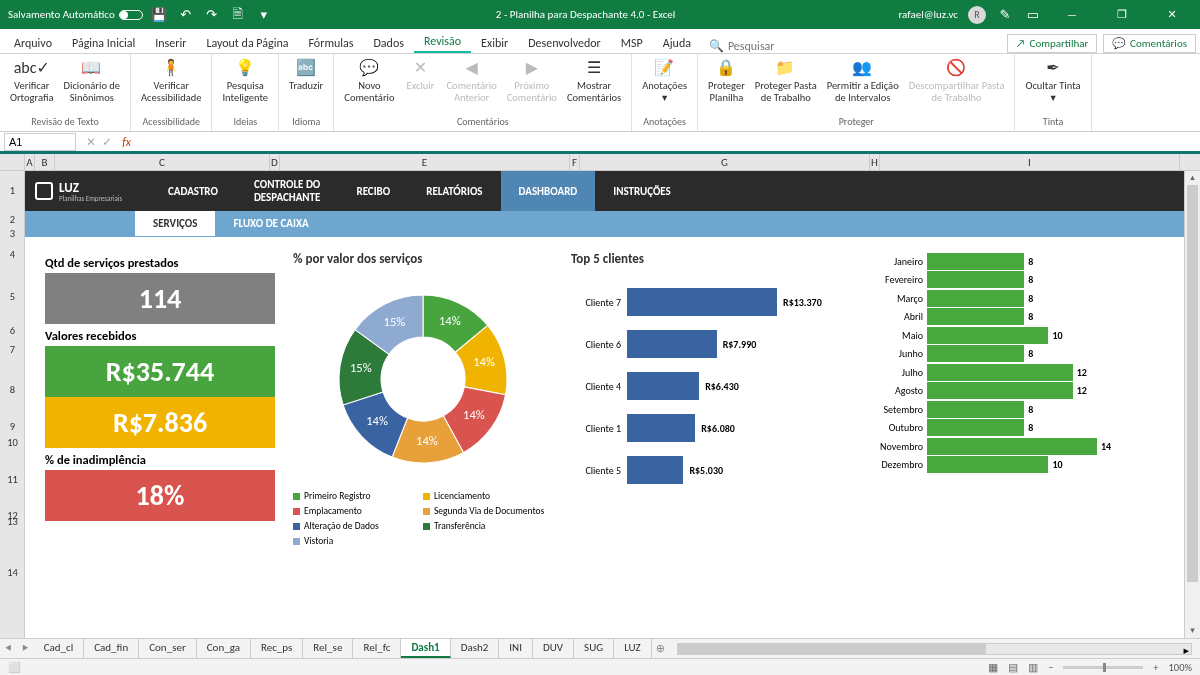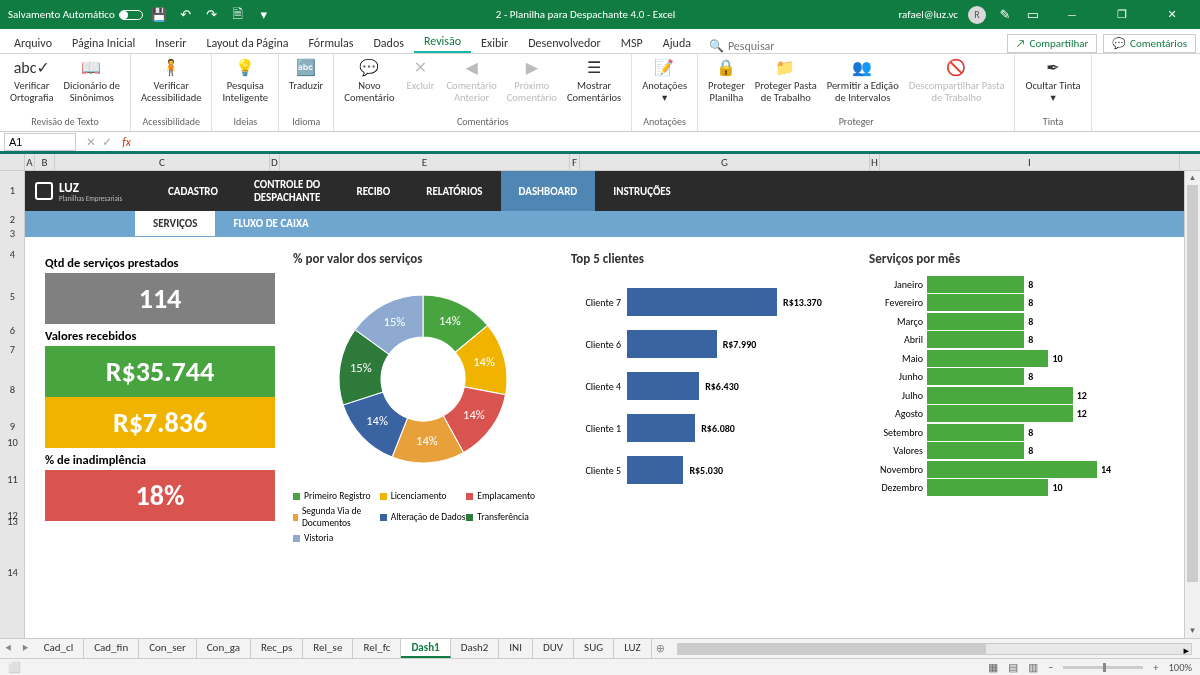--- a/index.html
+++ b/index.html
@@ -69,21 +69,21 @@
 .kpi { width: 230px; }
 .kpi .klabel { font-size: 12.5px; font-weight: bold; margin: 4px 0 3px 0; }
 .kpi .kval { font-size: 28px; font-weight: bold; color: #fff; text-align: center; padding: 8px 0; }
 .k1 { background: #808080; }
 .k2 { background: #48a43f; }
 .k3 { background: #f0b400; }
 .k4 { background: #d9534f; }
 
 .donut-wrap { width: 260px; }
 .donut { width: 210px; height: 210px; margin: 0 auto; position: relative; }
-.legend { display: grid; grid-template-columns: 1fr 1fr 1fr; gap: 3px 0; font-size: 9.5px; margin-top: 6px; }
+.legend { display: grid; grid-template-columns: 1fr 1fr; gap: 3px 0; font-size: 9.5px; margin-top: 6px; }
 .lg { display: flex; align-items: center; gap: 4px; }
 .lg .sq { width: 7px; height: 7px; }
 
 .bars { width: 280px; }
 .brow { display: flex; align-items: center; margin: 14px 0; font-size: 10px; gap: 6px; }
 .brow .bl { width: 50px; text-align: right; }
 .brow .bar { height: 28px; background: #3a64a1; }
 .brow .bv { font-weight: bold; }
 
 .monthly { width: 270px; }
@@ -438,21 +438,20 @@
           </div>
           <div class="brow">
             <div class="bl">Cliente 5</div>
             <div class="bar" style="width:56.43231114435302px"></div>
             <div class="bv">R$5.030</div>
           </div>
         </div>
     </div>
 
     <div class="dcol monthly">
-      <div class="dtitle">Serviços por mês</div>
       <div id="monthly">
           <div class="mrow">
             <div class="ml">Janeiro</div>
             <div class="mb" style="width:97.14285714285714px"></div>
             <div class="mv">8</div>
           </div>
           <div class="mrow">
             <div class="ml">Fevereiro</div>
             <div class="mb" style="width:97.14285714285714px"></div>
             <div class="mv">8</div>
@@ -486,21 +485,21 @@
             <div class="ml">Agosto</div>
             <div class="mb" style="width:145.7142857142857px"></div>
             <div class="mv">12</div>
           </div>
           <div class="mrow">
             <div class="ml">Setembro</div>
             <div class="mb" style="width:97.14285714285714px"></div>
             <div class="mv">8</div>
           </div>
           <div class="mrow">
-            <div class="ml">Valores</div>
+            <div class="ml">Outubro</div>
             <div class="mb" style="width:97.14285714285714px"></div>
             <div class="mv">8</div>
           </div>
           <div class="mrow">
             <div class="ml">Novembro</div>
             <div class="mb" style="width:170px"></div>
             <div class="mv">14</div>
           </div>
           <div class="mrow">
             <div class="ml">Dezembro</div>

